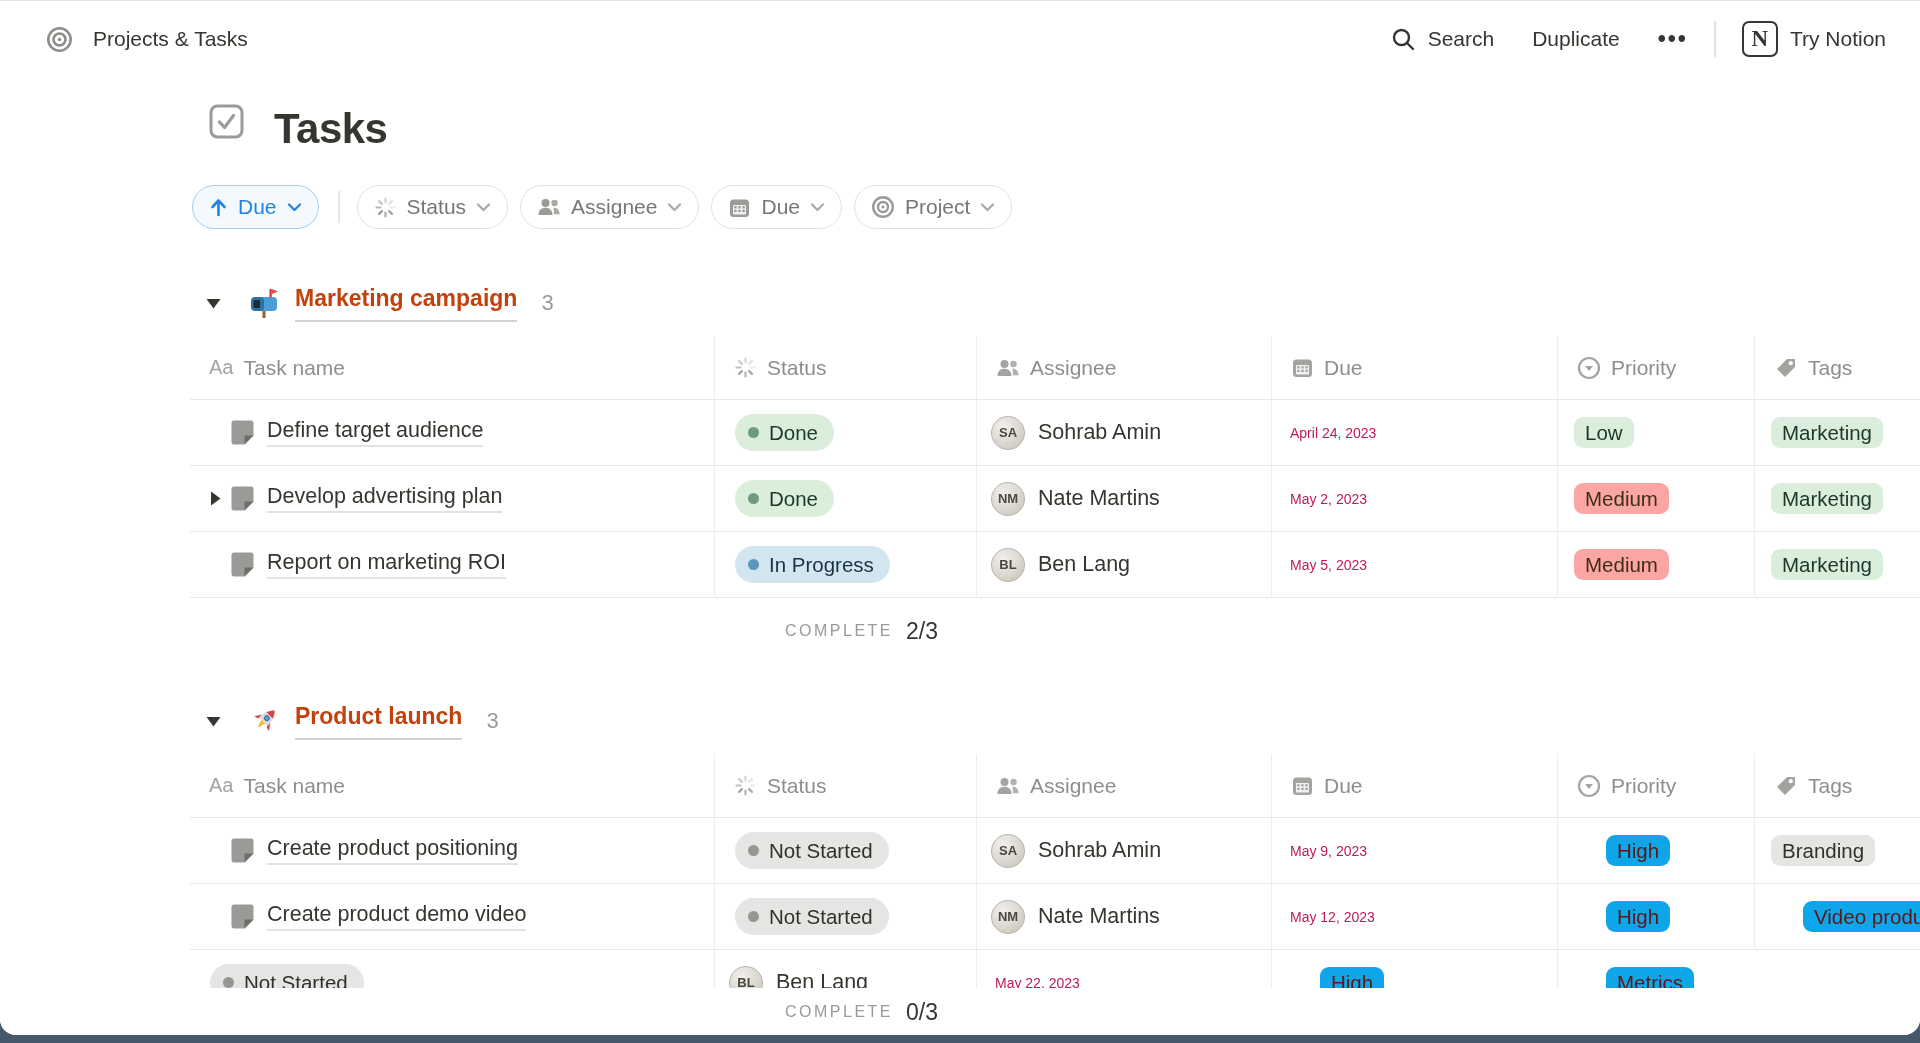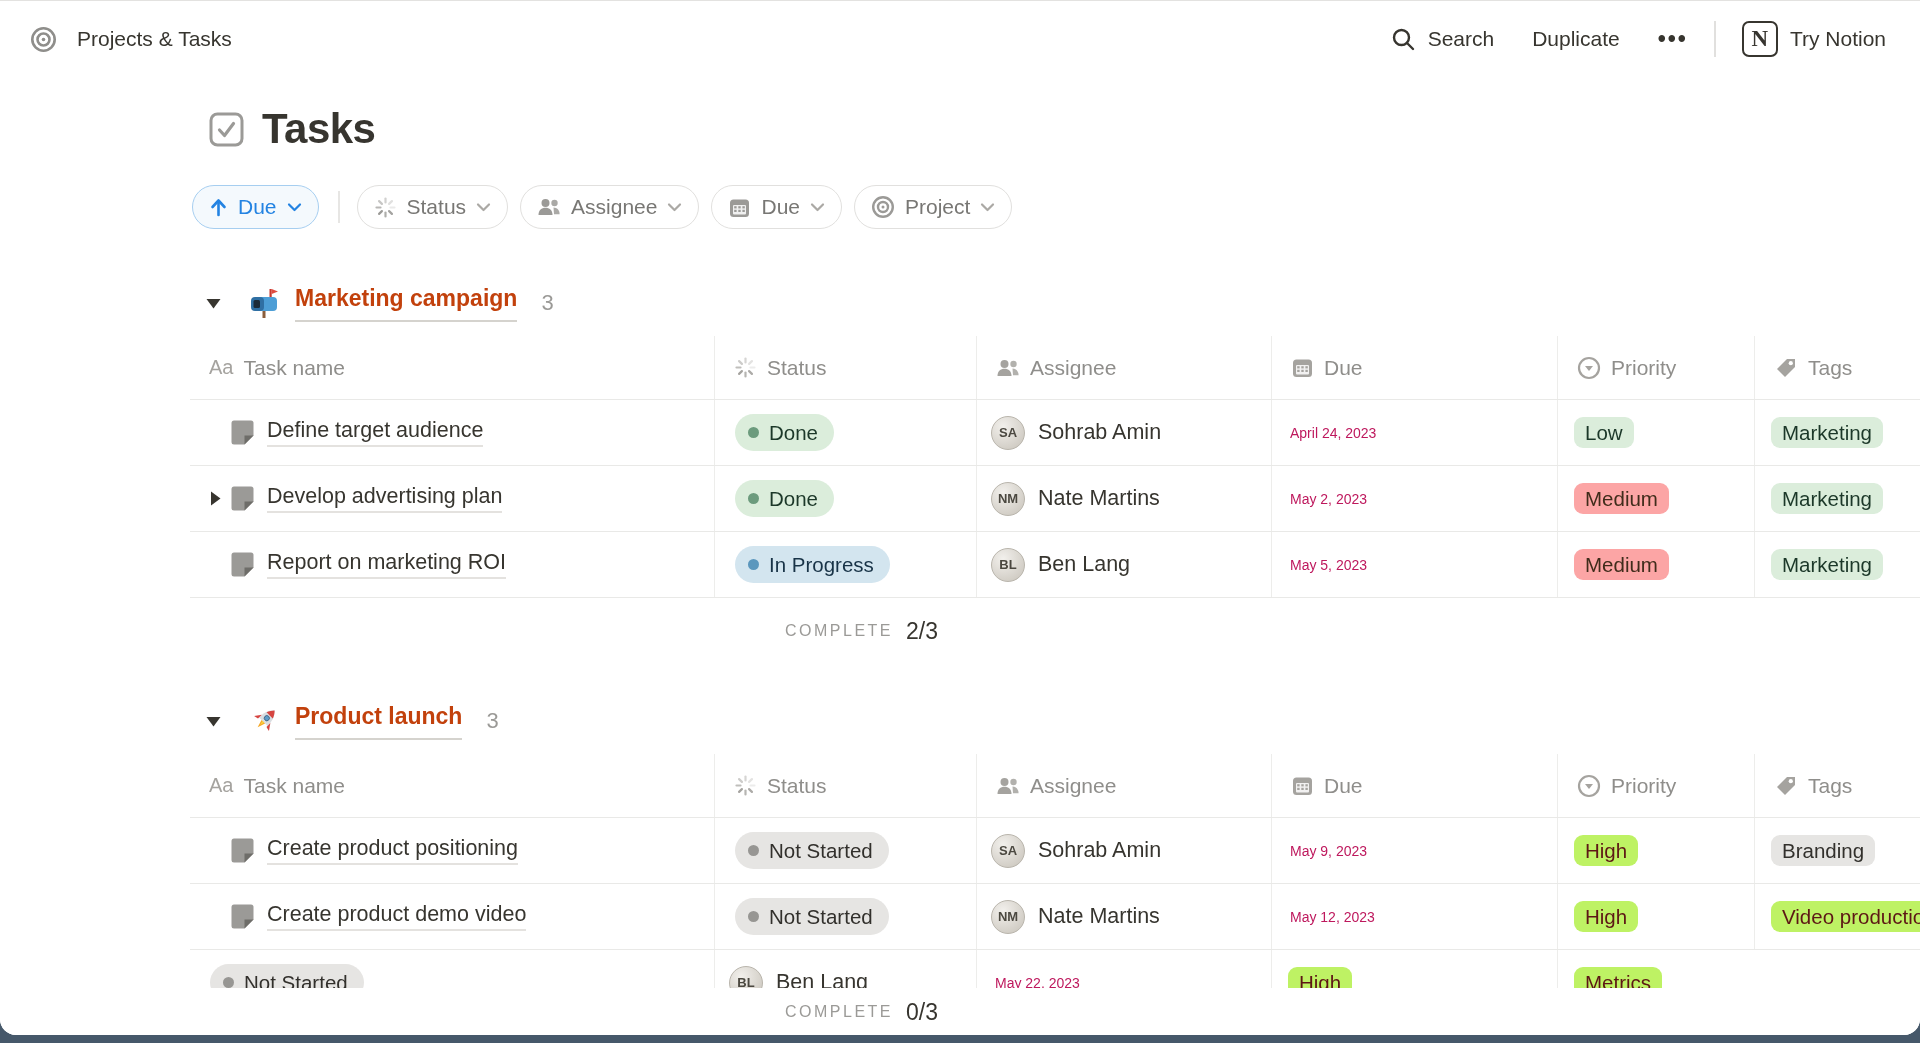--- a/index.html
+++ b/index.html
@@ -16,37 +16,37 @@
     width:1920px; height:1035px;
     background:#ffffff;
     border-radius:0 0 16px 16px;
     border-top:1px solid #E3E2E0;
     overflow:hidden;
   }
 
   
   .topbar {
     height:76px; display:flex; align-items:center;
-    justify-content:space-between; padding:0 34px 0 30px;
+    justify-content:space-between; padding:0 34px 0 46px;
   }
   .topbar-left { display:flex; align-items:center; gap:20px; cursor:pointer; }
   .topbar-left .crumb { font-size:21px; color:#37352F; }
   .topbar-right { display:flex; align-items:center; }
   .tb-item { display:flex; align-items:center; gap:12px; font-size:21px; color:#37352F; cursor:pointer; }
   .tb-gap { margin-left:38px; }
   .tb-dots { font-size:23px; letter-spacing:2px; font-weight:700; }
   .tb-divider { width:2px; height:36px; background:#E1E0DE; margin:0 26px; }
   .notion-logo {
     width:36px; height:36px; border:2.5px solid #37352F; border-radius:7px;
     display:flex; align-items:center; justify-content:center;
     font-family:"Liberation Serif", serif; font-weight:700; font-size:23px;
   }
 
   
-  .title-row { margin:26px 12px 0 208px; display:flex; align-items:center; gap:17px; }
+  .title-row { margin:26px 12px 0 208px; display:flex; gap:29px; }
   .title-row h1 { font-size:42px; font-weight:700; letter-spacing:-0.5px; line-height:52px; cursor:text; }
 
   
   .filter-row { margin:30px 0 0 192px; display:flex; align-items:center; }
   .pillbtn {
     height:44px; display:inline-flex; align-items:center; gap:10px;
     padding:0 16px; border-radius:22px; font-size:21px;
     border:1.5px solid #E1E0DE; background:#fff; color:#787774; cursor:pointer;
   }
   .pillbtn + .pillbtn { margin-left:12px; }
@@ -113,21 +113,21 @@
 
   .cell-due { padding-left:18px; font-size:14px; color:#be185d; cursor:pointer; white-space:nowrap; }
 
   .cell-priority, .cell-tags { padding-left:16px; cursor:pointer; }
   .tag {
     display:inline-flex; align-items:center; height:31px;
     border-radius:9px; padding:0 11px; font-size:20.5px; white-space:nowrap; flex:none;
   }
   .tag[data-variant="green"]  { background:#DBEDDB; color:#1C3829; }
   .tag[data-variant="yellow"] { background:#fca5a5; color:#402C1B; }
-  .tag[data-variant="red"]    { background:#bef264; color:#5D1715; }
+  .tag[data-variant="red"]    { background:#0ea5e9; color:#5D1715;margin-left:32px; }
   .tag[data-variant="gray"]   { background:#E6E5E3; color:#32302C; }
 
   .calc-row { height:66px; position:relative; cursor:pointer; }
   .calc { position:absolute; left:595px; top:0; height:66px; display:flex; align-items:center; gap:13px; }
   .calc-label { font-size:16px; letter-spacing:2.5px; color:#9B9A97; }
   .calc-value { font-size:23px; color:#37352F; }
 
   .footer-sticky {
     position:absolute; left:0; top:987px; width:1920px; height:48px;
     background:#fff; z-index:5;

